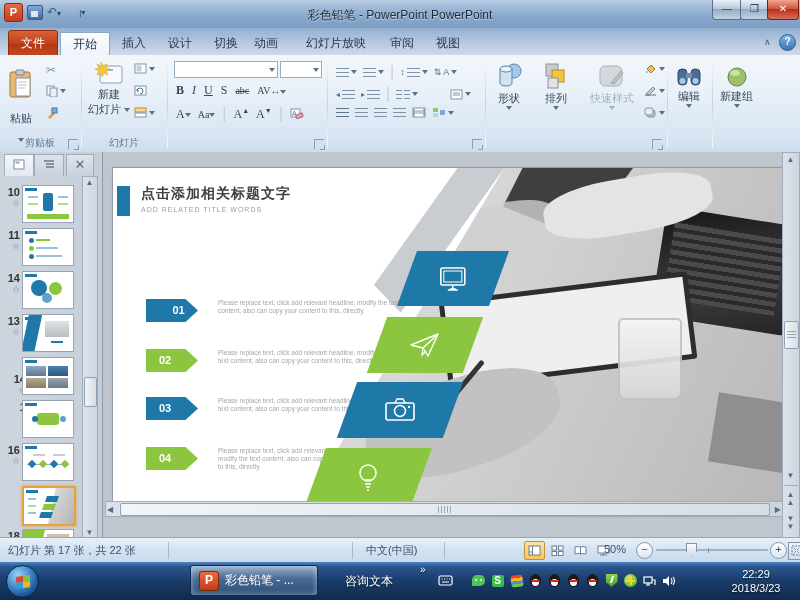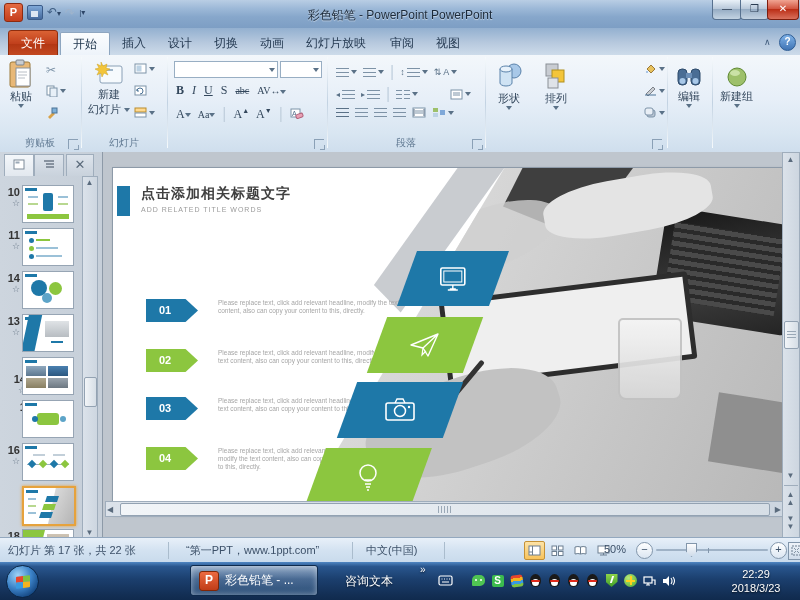--- a/index.html
+++ b/index.html
@@ -119,31 +119,31 @@
     <div class="abs winbtn" style="left:740px;width:27px;">❐</div>
     <div class="abs winbtn closebtn" style="left:767px;width:30px;">✕</div>
   </div>
 
   <div class="abs tabrow">
     <div class="abs filetab">文件</div>
     <div class="abs tab tab-active" style="left:60px;">开始</div>
     <div class="abs tab" style="left:110px;">插入</div>
     <div class="abs tab" style="left:156px;">设计</div>
     <div class="abs tab" style="left:202px;">切换</div>
-    <div class="abs tab" style="left:248px;">动画</div>
+    <div class="abs tab" style="left:242px;">动画</div>
     <div class="abs tab" style="left:294px;">幻灯片放映</div>
     <div class="abs tab" style="left:378px;">审阅</div>
     <div class="abs tab" style="left:424px;">视图</div>
     <div class="abs ribbon-min" style="left:764px;top:9px;">∧</div>
     <div class="abs helpbtn" style="left:779px;top:6px;">?</div>
   </div>
 
   <div class="abs ribbon">
 
-    <div class="abs bigbtn" style="left:8px;top:4px;">
+    <div class="abs bigbtn" style="left:8px;top:14px;gap:12px;">
       <svg width="26" height="30" viewBox="0 0 26 30">
         <rect x="2" y="3" width="20" height="25" rx="2" fill="#e8b877" stroke="#9c7a3a"></rect>
         <rect x="8" y="1" width="8" height="5" rx="1" fill="#c9cdd2" stroke="#7d828a"></rect>
         <rect x="8" y="9" width="14" height="18" fill="#fff" stroke="#8a919a"></rect>
         <path d="M10 13h9M10 16h9M10 19h7" stroke="#b8bec6" stroke-width="1"></path>
       </svg>
       <span>粘贴</span>
       <span class="dd"></span>
     </div>
     <div class="abs mini" style="left:46px;top:8px;">
@@ -287,41 +287,48 @@
       </span>
       <span class="mini">
         <svg width="14" height="11" viewBox="0 0 14 11">
             <rect x="1" y="1" width="5" height="4" fill="#9dc06a"></rect>
             <rect x="1" y="6" width="5" height="4" fill="#bcd2e4"></rect>
             <rect x="8" y="3" width="5" height="5" fill="#7fa8d8"></rect>
           </svg>
           <span class="dd"></span>
       </span>
     </div>
-    <div class="abs grouplabel" style="left:328px;width:156px;">段落</div>
     <div class="launcher" style="left:472px;"></div>
     <div class="abs rsep" style="left:485px;"></div>
 
     <div class="abs bigbtn" style="left:494px;top:6px;">
       <svg width="30" height="30" viewBox="0 0 30 30">
         <circle cx="20" cy="10" r="7" fill="#a8c8e8" stroke="#5a82aa"></circle>
         <path d="M6 8 h12 v14 a6 3 0 0 1 -12 0 Z" fill="#cfe3f4" stroke="#5a82aa"></path>
         <ellipse cx="12" cy="8" rx="6" ry="3" fill="#e8f2fb" stroke="#5a82aa"></ellipse>
       </svg>
       <span>形状</span>
         <span class="dd"></span>
     </div>
     <div class="abs bigbtn" style="left:542px;top:6px;">
       <svg width="28" height="30" viewBox="0 0 28 30">
         <rect x="4" y="3" width="12" height="12" fill="#c8ccd2" stroke="#8a8f96"></rect>
         <rect x="10" y="9" width="12" height="12" fill="#f3c53a" stroke="#b08f1e"></rect>
         <rect x="6" y="17" width="10" height="10" fill="#dfe3e8" stroke="#8a8f96"></rect>
       </svg>
       <span>排列</span>
         <span class="dd"></span>
+    </div>
+    <div class="abs bigbtn" style="left:590px;top:6px;color:#9fb0c0;">
+      <svg width="30" height="30" viewBox="0 0 30 30">
+        <rect x="3" y="5" width="22" height="20" rx="5" fill="#d4d8dd" stroke="#aab0b8"></rect>
+        <path d="M14 22 L24 10 L26 12 L17 23 Z" fill="#c0c5cb" stroke="#9aa0a8"></path>
+      </svg>
+      <span>快速样式</span>
+        <span class="dd" style="border-top-color:#9fb0c0;"></span>
     </div>
     <div class="abs mini" style="left:644px;top:8px;">
       <svg width="13" height="11" viewBox="0 0 13 11">
           <path d="M3 6 L7 2 L11 6 L7 10 Z" fill="#e8c25e" stroke="#9c7a3a"></path>
           <path d="M2 9 q1 -2 2 0 q-1 2 -2 0" fill="#7fa8d8"></path>
         </svg>
         <span class="dd"></span>
     </div>
     <div class="abs mini" style="left:644px;top:30px;">
       <svg width="13" height="11" viewBox="0 0 13 11">
@@ -514,21 +521,21 @@
         <div class="abs" style="left:505px;top:150px;width:60px;height:78px;background:linear-gradient(#f4f4f4,#d8d8d8);border:2px solid #c2c2c2;border-radius:5px 5px 8px 8px;opacity:.92;"></div>
         <div class="abs" style="left:600px;top:230px;width:80px;height:70px;background:#8f8f8f;transform:rotate(9deg);"></div>
       </div>
 
       <div class="abs" style="left:0;top:0;width:669px;height:344px;clip-path:polygon(51.5% 0,58.5% 0,43% 42%,39% 34%);background:#c9ccd0;"></div>
 
       <div class="abs" style="left:4px;top:18px;width:13px;height:30px;background:#1e78a8;"></div>
       <div class="abs slide-title" style="left:28px;top:17px;">点击添加相关标题文字</div>
       <div class="abs slide-sub" style="left:28px;top:38px;">ADD RELATED TITLE WORDS</div>
 
-      <div class="abs marker mblue" style="left:33px;top:131px;">01</div>
+      <div class="abs marker mblue" style="left:33px;top:131px;text-align:center;">01</div>
       <div class="abs itext" style="left:105px;top:131px;width:196px;">Please replace text, click add relevant headline, modify the text content, also can copy your content to this, directly.</div>
 
       <div class="abs marker mgreen" style="left:33px;top:181px;">02</div>
       <div class="abs itext" style="left:105px;top:181px;width:178px;">Please replace text, click add relevant headline, modify the text content, also can copy your content to this, directly.</div>
 
       <div class="abs marker mblue" style="left:33px;top:229px;">03</div>
       <div class="abs itext" style="left:105px;top:229px;width:178px;">Please replace text, click add relevant headline, modify the text content, also can copy your content to this, directly.</div>
 
       <div class="abs marker mgreen" style="left:33px;top:279px;">04</div>
       <div class="abs itext" style="left:105px;top:279px;width:150px;">Please replace text, click add relevant headline, modify the text content, also can copy your content to this, directly.</div>
@@ -578,21 +585,20 @@
     </div>
     <div class="abs sbarrow" style="left:0;top:318px;width:15px;">▼</div>
     <div class="abs" style="left:1px;top:332px;width:14px;height:1px;background:#9fadbc;"></div>
     <div class="abs sbarrow" style="left:0;top:338px;width:15px;line-height:8px;">▲<br>▲</div>
     <div class="abs sbarrow" style="left:0;top:362px;width:15px;line-height:8px;">▼<br>▼</div>
   </div>
 
   <div class="abs statusbar">
     <div class="abs" style="left:8px;top:5px;">幻灯片 第 17 张，共 22 张</div>
     <div class="abs ssep" style="left:168px;"></div>
-    <div class="abs" style="left:186px;top:5px;">“第一PPT，www.1ppt.com”</div>
     <div class="abs ssep" style="left:352px;"></div>
     <div class="abs" style="left:366px;top:5px;">中文(中国)</div>
     <div class="abs ssep" style="left:444px;"></div>
 
     <div class="abs" style="left:524px;top:3px;display:flex;gap:2px;">
       <div class="viewbtn on">
         <svg width="13" height="11" viewBox="0 0 13 11">
             <rect x="1" y="1" width="11" height="9" fill="#fff" stroke="#6d7f91"></rect>
             <path d="M4.5 1v9 M1 7h3.5" stroke="#6d7f91"></path>
           </svg>

